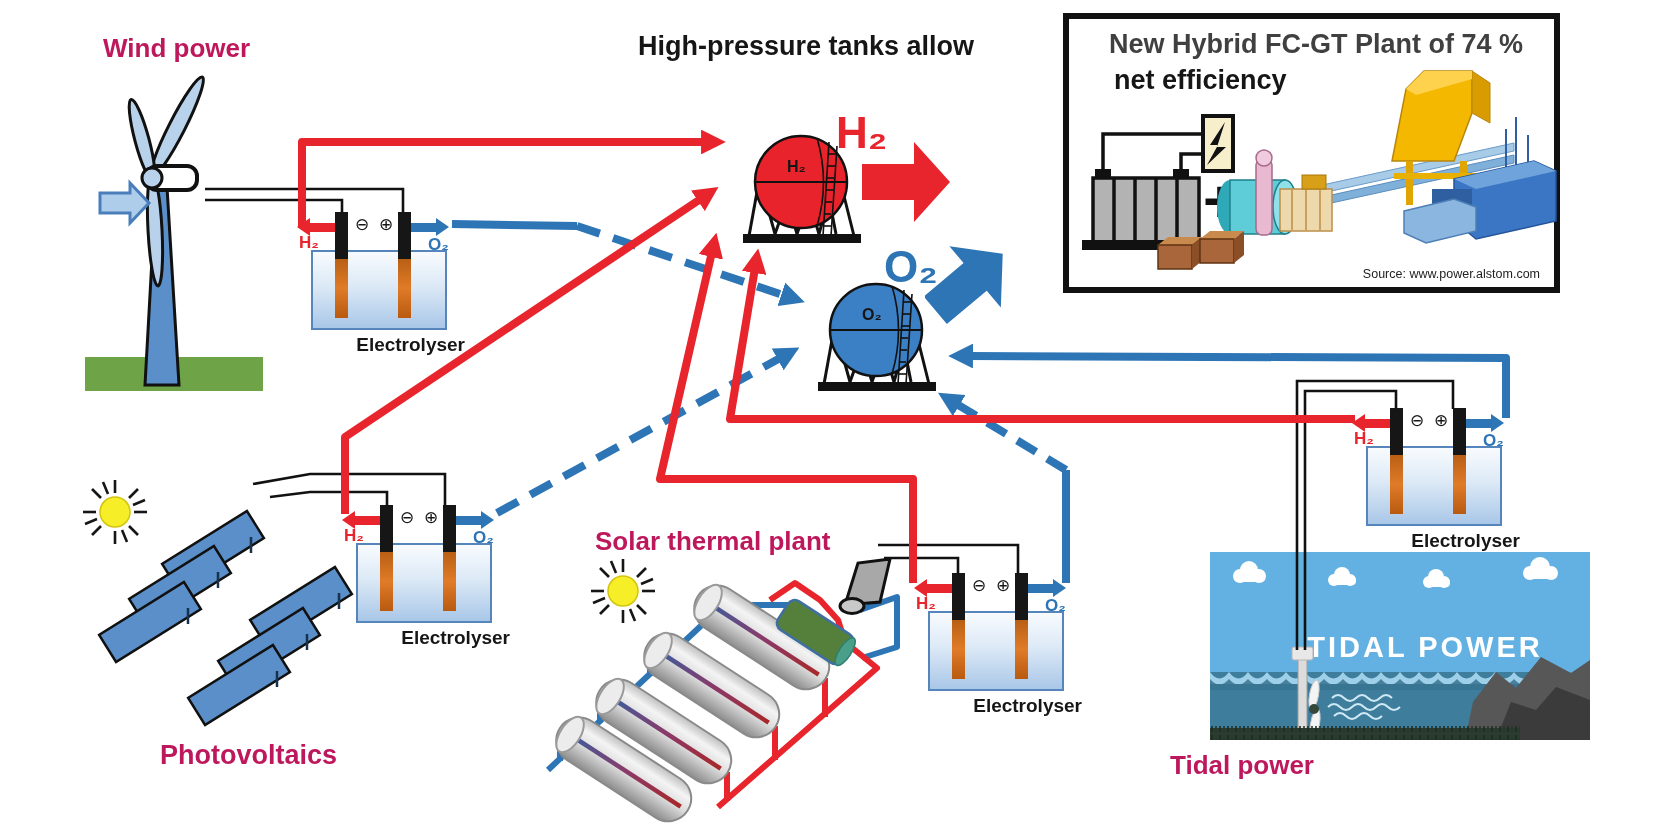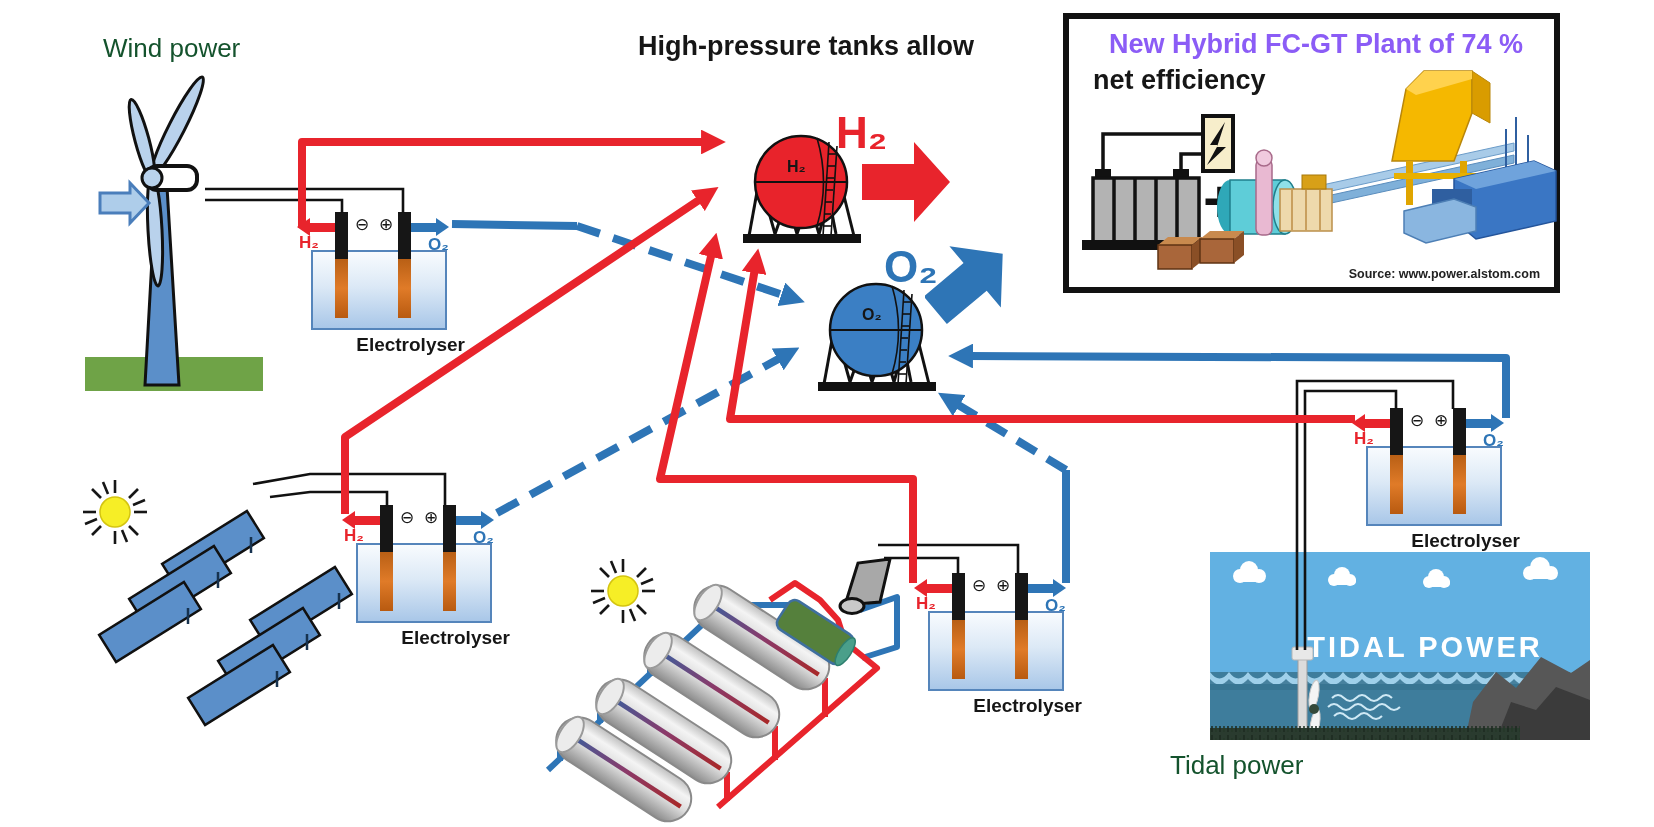--- a/index.html
+++ b/index.html
@@ -1,19 +1,19 @@
 <!DOCTYPE html>
 <html><head>
 <meta charset="utf-8">
 <style>
   html,body{margin:0;padding:0;background:#fff;font-family:"Liberation Sans",sans-serif;}
   #canvas{position:relative;width:1654px;height:827px;background:#fff;overflow:hidden;}
   .abs{position:absolute;}
   .h-title{font-weight:bold;color:#161616;font-size:27px;line-height:33px;text-align:right;}
-  .sec-title{font-weight:normal;color:#14532d;font-size:26px;}
+  .sec-title{font-weight:bold;color:#be185d;font-size:26px;}
   
   .elz{position:absolute;width:170px;height:150px;}
   .elz .tank{position:absolute;left:16px;top:38px;width:136px;height:80px;box-sizing:border-box;
     background:linear-gradient(180deg,#f8fbfe 0%,#dce9f6 45%,#a9c7e8 100%);border:2px solid #5585bb;}
   .elz .rod{position:absolute;top:0;width:13px;height:106px;
     background:linear-gradient(#161616 0%,#161616 44%,#b85f15 44%,#e07b28 72%,#b85a10 100%);}
   .elz .rod.left{left:40px;} .elz .rod.right{left:103px;}
   .elz .sym{position:absolute;top:2px;font-size:17px;color:#161616;}
   .elz .sym.minus{left:60px;} .elz .sym.plus{left:84px;}
   .elz .h2lab{position:absolute;left:4px;top:21px;color:#e8242c;font-weight:bold;font-size:17px;}
@@ -23,24 +23,24 @@
     border-bottom:9.5px solid transparent;border-right:13px solid #e8242c;}
   .elz .arrR{position:absolute;left:116px;top:11px;width:25px;height:9px;background:#2e75b6;}
   .elz .arrR::after{content:"";position:absolute;right:-13px;top:-5px;border-top:9.5px solid transparent;
     border-bottom:9.5px solid transparent;border-left:13px solid #2e75b6;}
   .elz .cap{position:absolute;top:122px;left:0;width:100%;text-align:right;font-weight:bold;font-size:19px;color:#161616;}
   
   .big-h2{font-weight:bold;font-size:44px;color:#e8242c;}
   .big-o2{font-weight:bold;font-size:44px;color:#2e75b6;}
   
   #fcgt{left:1063px;top:13px;width:497px;height:280px;border:6px solid #111;box-sizing:border-box;background:#fff;}
-  #fcgt .t1{position:absolute;left:40px;top:10px;font-weight:bold;font-size:27px;color:#8b5cf6;white-space:nowrap;}
-  #fcgt .t2{position:absolute;left:24px;top:46px;font-weight:bold;font-size:27px;color:#161616;}
+  #fcgt .t1{position:absolute;left:40px;top:10px;font-weight:bold;font-size:27px;color:#404040;white-space:nowrap;}
+  #fcgt .t2{position:absolute;left:45px;top:46px;font-weight:bold;font-size:27px;color:#161616;}
   #fcgt .plus{position:absolute;left:134px;top:148px;font-weight:bold;font-size:60px;color:#111;}
-  #fcgt .src{position:absolute;right:14px;bottom:6px;font-weight:bold;font-size:12.5px;color:#222;}
+  #fcgt .src{position:absolute;right:14px;bottom:6px;font-weight:normal;font-size:12.5px;color:#222;}
   
   #tidal-img{left:1210px;top:552px;width:380px;height:188px;overflow:hidden;background:#62b1e2;}
 </style>
 </head>
 <body>
 
 <div id="canvas">
 
   <svg class="abs" width="0" height="0">
     <defs>
@@ -75,20 +75,22 @@
       <marker id="mRed" viewBox="0 0 10 10" refX="2" refY="5" markerWidth="3.1" markerHeight="3.1" orient="auto">
         <path d="M0,0 L10,5 L0,10 z" fill="#e8242c"></path>
       </marker>
       <marker id="mBlue" viewBox="0 0 10 10" refX="2" refY="5" markerWidth="3.1" markerHeight="3.1" orient="auto">
         <path d="M0,0 L10,5 L0,10 z" fill="#2e75b6"></path>
       </marker>
     </defs>
   </svg>
 
   <div class="abs sec-title" style="left:103px;top:33px;">Wind power</div>
+  <div class="abs sec-title" style="left:160px;top:740px;font-size:27px;">Photovoltaics</div>
+  <div class="abs sec-title" style="left:595px;top:526px;">Solar thermal plant</div>
   <div class="abs sec-title" style="left:1170px;top:750px;">Tidal power</div>
   <div class="abs h-title" style="left:638px;top:30px;">
     <div>High-pressure tanks allow</div>
   </div>
 
   <svg class="abs" style="left:55px;top:60px;" width="245" height="335">
     <rect x="30" y="297" width="178" height="34" fill="#6fa347"></rect>
     <polygon points="101,127 112,127 124,325 90,325" fill="#5b8fc9" stroke="#111" stroke-width="3"></polygon>
     <ellipse cx="122" cy="67" rx="56" ry="8" transform="rotate(-63 122 67)" fill="#b9d2ec" stroke="#111" stroke-width="3"></ellipse>
     <ellipse cx="87" cy="80" rx="42" ry="7" transform="rotate(-105 87 80)" fill="#b9d2ec" stroke="#111" stroke-width="3"></ellipse>

